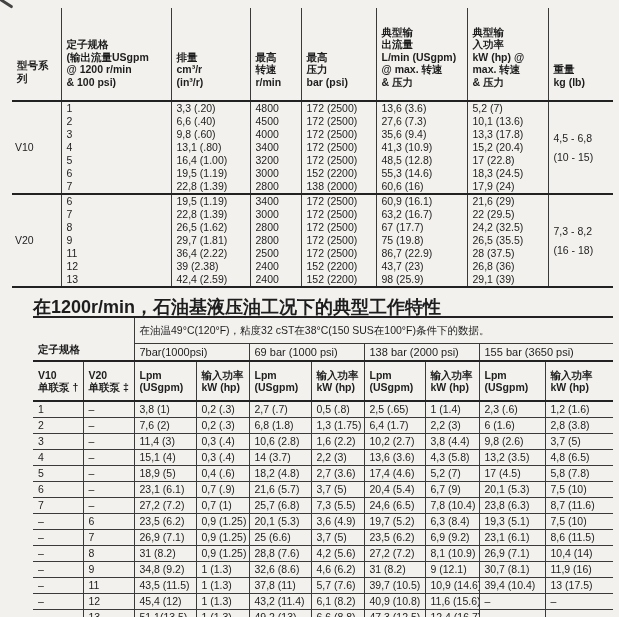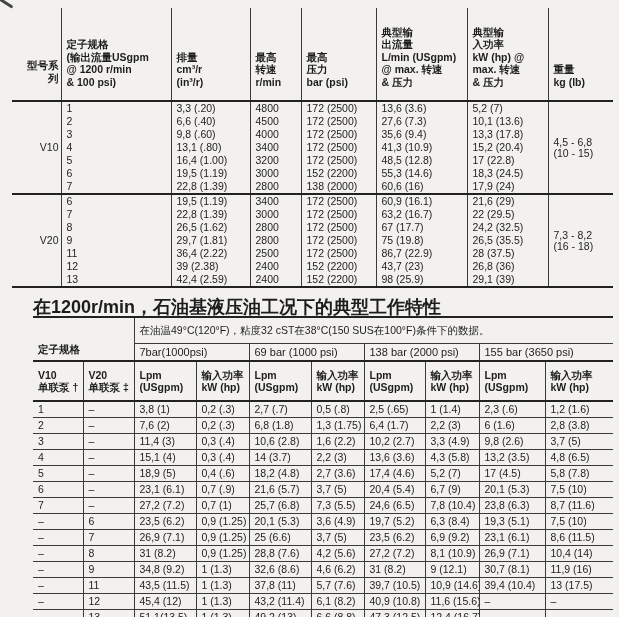--- a/index.html
+++ b/index.html
@@ -12,31 +12,31 @@
   .artifact{position:absolute;left:-4px;top:1px;width:18px;height:3px;background:#444;transform:rotate(33deg);border-radius:2px;}
 
   table{border-collapse:collapse;table-layout:fixed;position:absolute;background:transparent;}
 
   
   #spec-table{left:12px;top:8px;width:601px;}
   #spec-table th,#spec-table td{
     border-left:1px solid #3a3a3a;
     font-size:10.5px;text-align:left;padding:0 2px 0 5px;overflow:hidden;
   }
-  #spec-table .c0{border-left:none;text-align:right;}
+  #spec-table .c0{border-left:none;}
   #spec-table thead th{
     height:76px;vertical-align:bottom;font-weight:bold;white-space:pre-line;
     line-height:12.5px;padding-bottom:12px;border-bottom:2px solid #222;
   }
   #spec-table thead th.c0{padding-bottom:16px;}
   #spec-table tbody tr{height:13px;}
   #spec-table tbody td{line-height:13px;vertical-align:middle;white-space:nowrap;}
   #spec-table tbody tr:last-child td{border-bottom:2px solid #222;}
   #spec-table td.model{font-size:10.5px;vertical-align:middle;padding-left:3px;border-bottom:2px solid #222;}
-  #spec-table td.weight{white-space:pre-line;line-height:11px;vertical-align:middle;border-bottom:2px solid #222;}
+  #spec-table td.weight{white-space:pre-line;line-height:19px;vertical-align:middle;border-bottom:2px solid #222;}
 
   
   .perf-title{
     position:absolute;left:33px;top:300px;font-size:18px;font-weight:bold;
     line-height:14px;white-space:nowrap;
   }
   #perf-table{left:33px;top:316px;width:580px;border-top:2px solid #222;}
   #perf-table th,#perf-table td{
     font-size:10.5px;text-align:left;padding:0 2px 0 5px;
     border-left:1px solid #3a3a3a;overflow:hidden;
@@ -311,21 +311,21 @@
           <td class="c9">2,8 (3.8)</td>
         </tr>
         <tr>
           <td class="c0">3</td>
           <td class="c1">–</td>
           <td class="c2">11,4 (3)</td>
           <td class="c3">0,3 (.4)</td>
           <td class="c4">10,6 (2.8)</td>
           <td class="c5">1,6 (2.2)</td>
           <td class="c6">10,2 (2.7)</td>
-          <td class="c7">3,3 (4.9)</td>
+          <td class="c7">3,8 (4.4)</td>
           <td class="c8">9,8 (2.6)</td>
           <td class="c9">3,7 (5)</td>
         </tr>
         <tr>
           <td class="c0">4</td>
           <td class="c1">–</td>
           <td class="c2">15,1 (4)</td>
           <td class="c3">0,3 (.4)</td>
           <td class="c4">14 (3.7)</td>
           <td class="c5">2,2 (3)</td>

